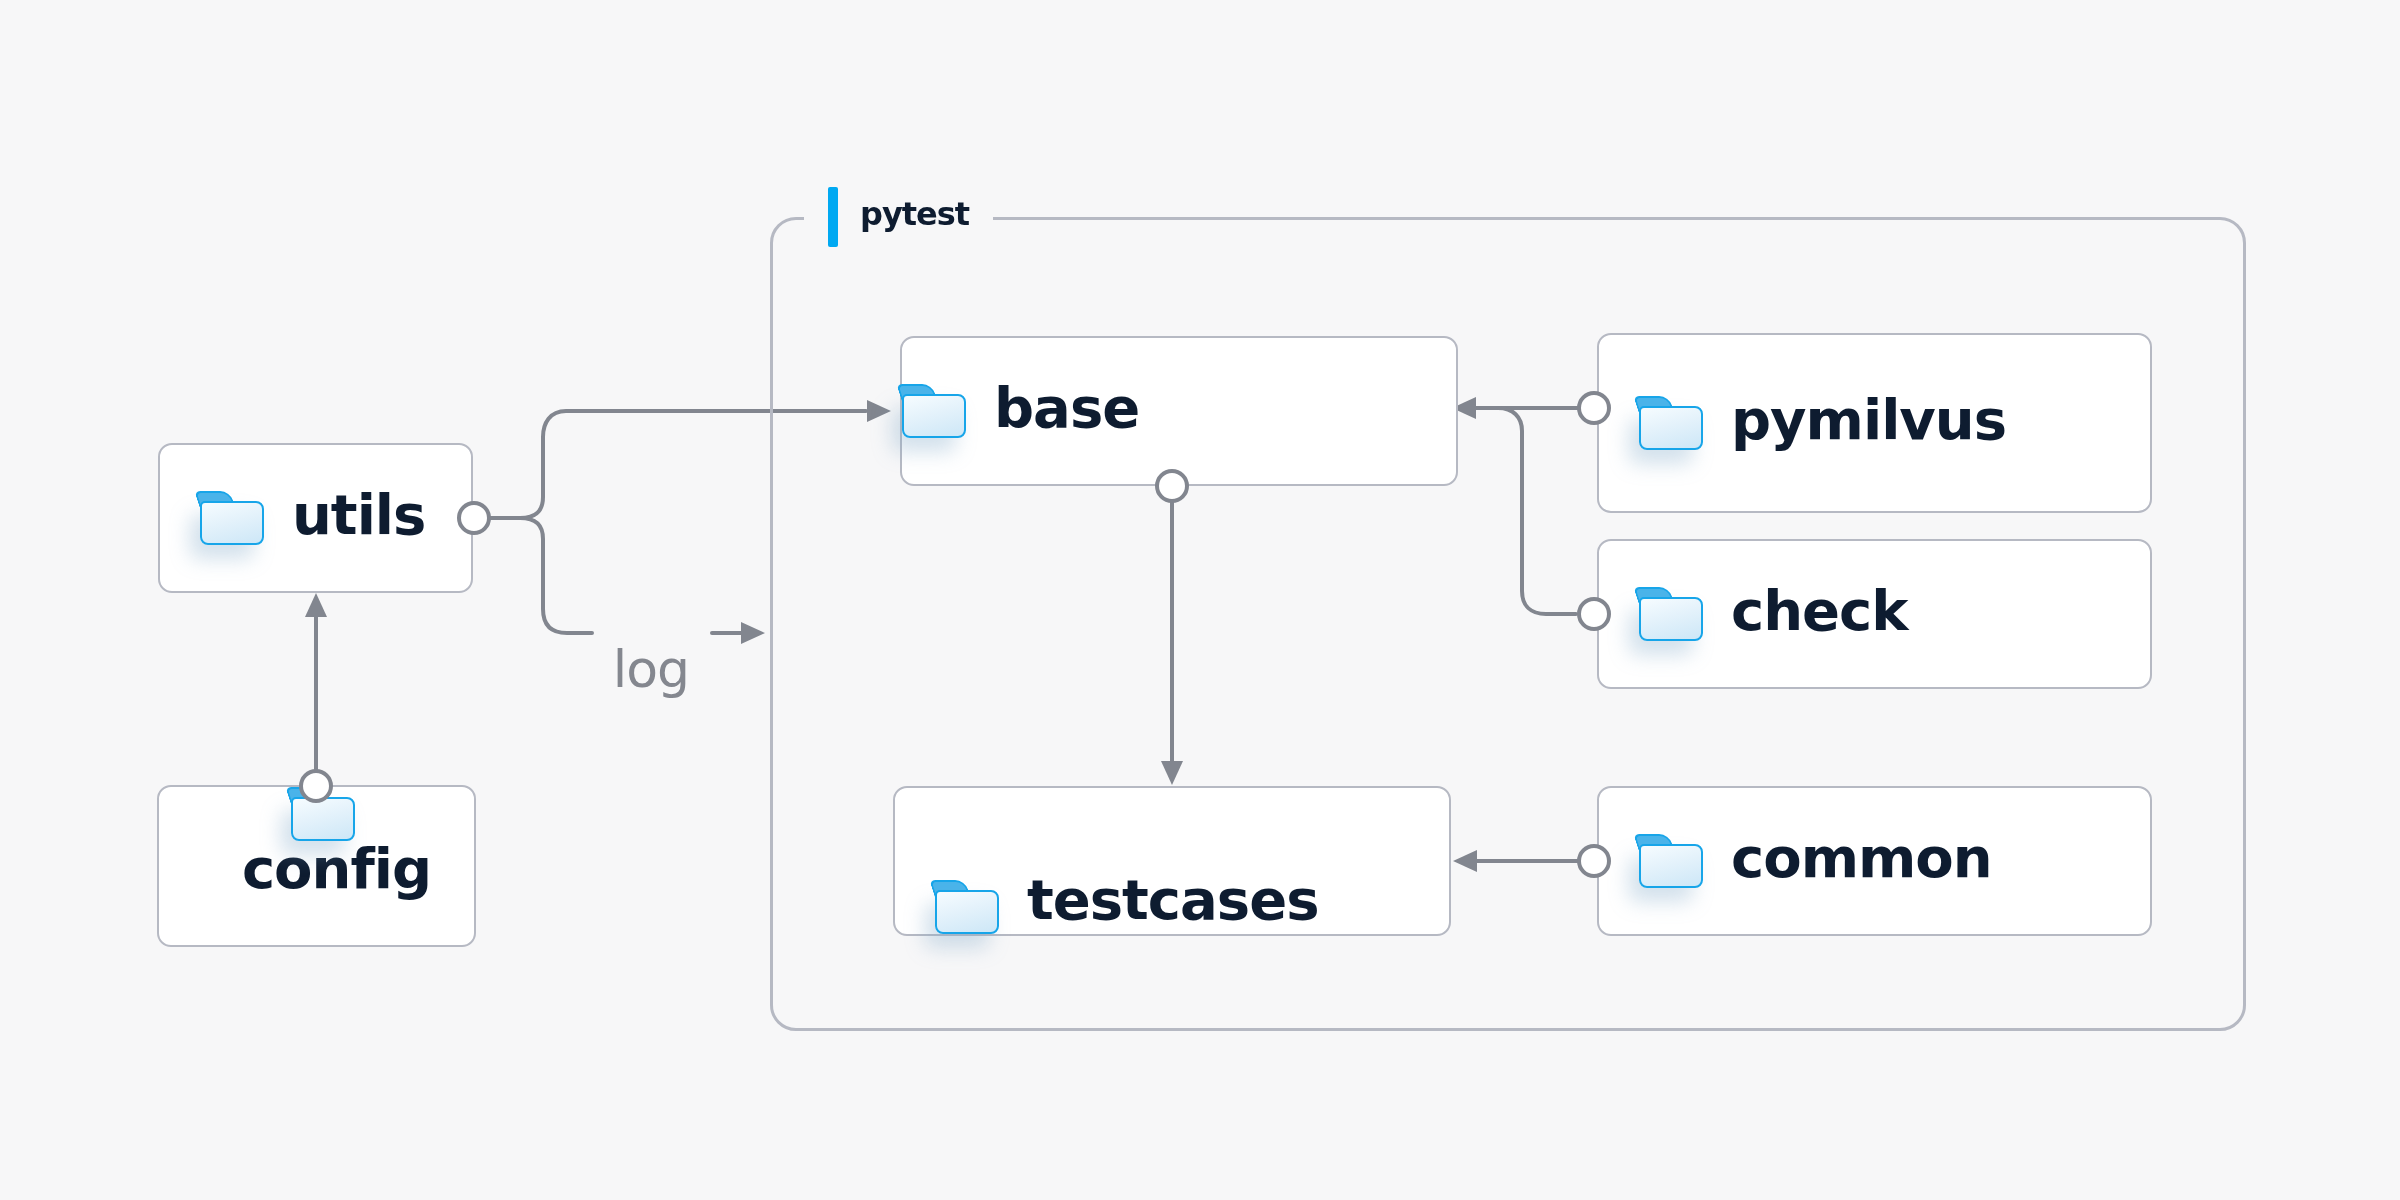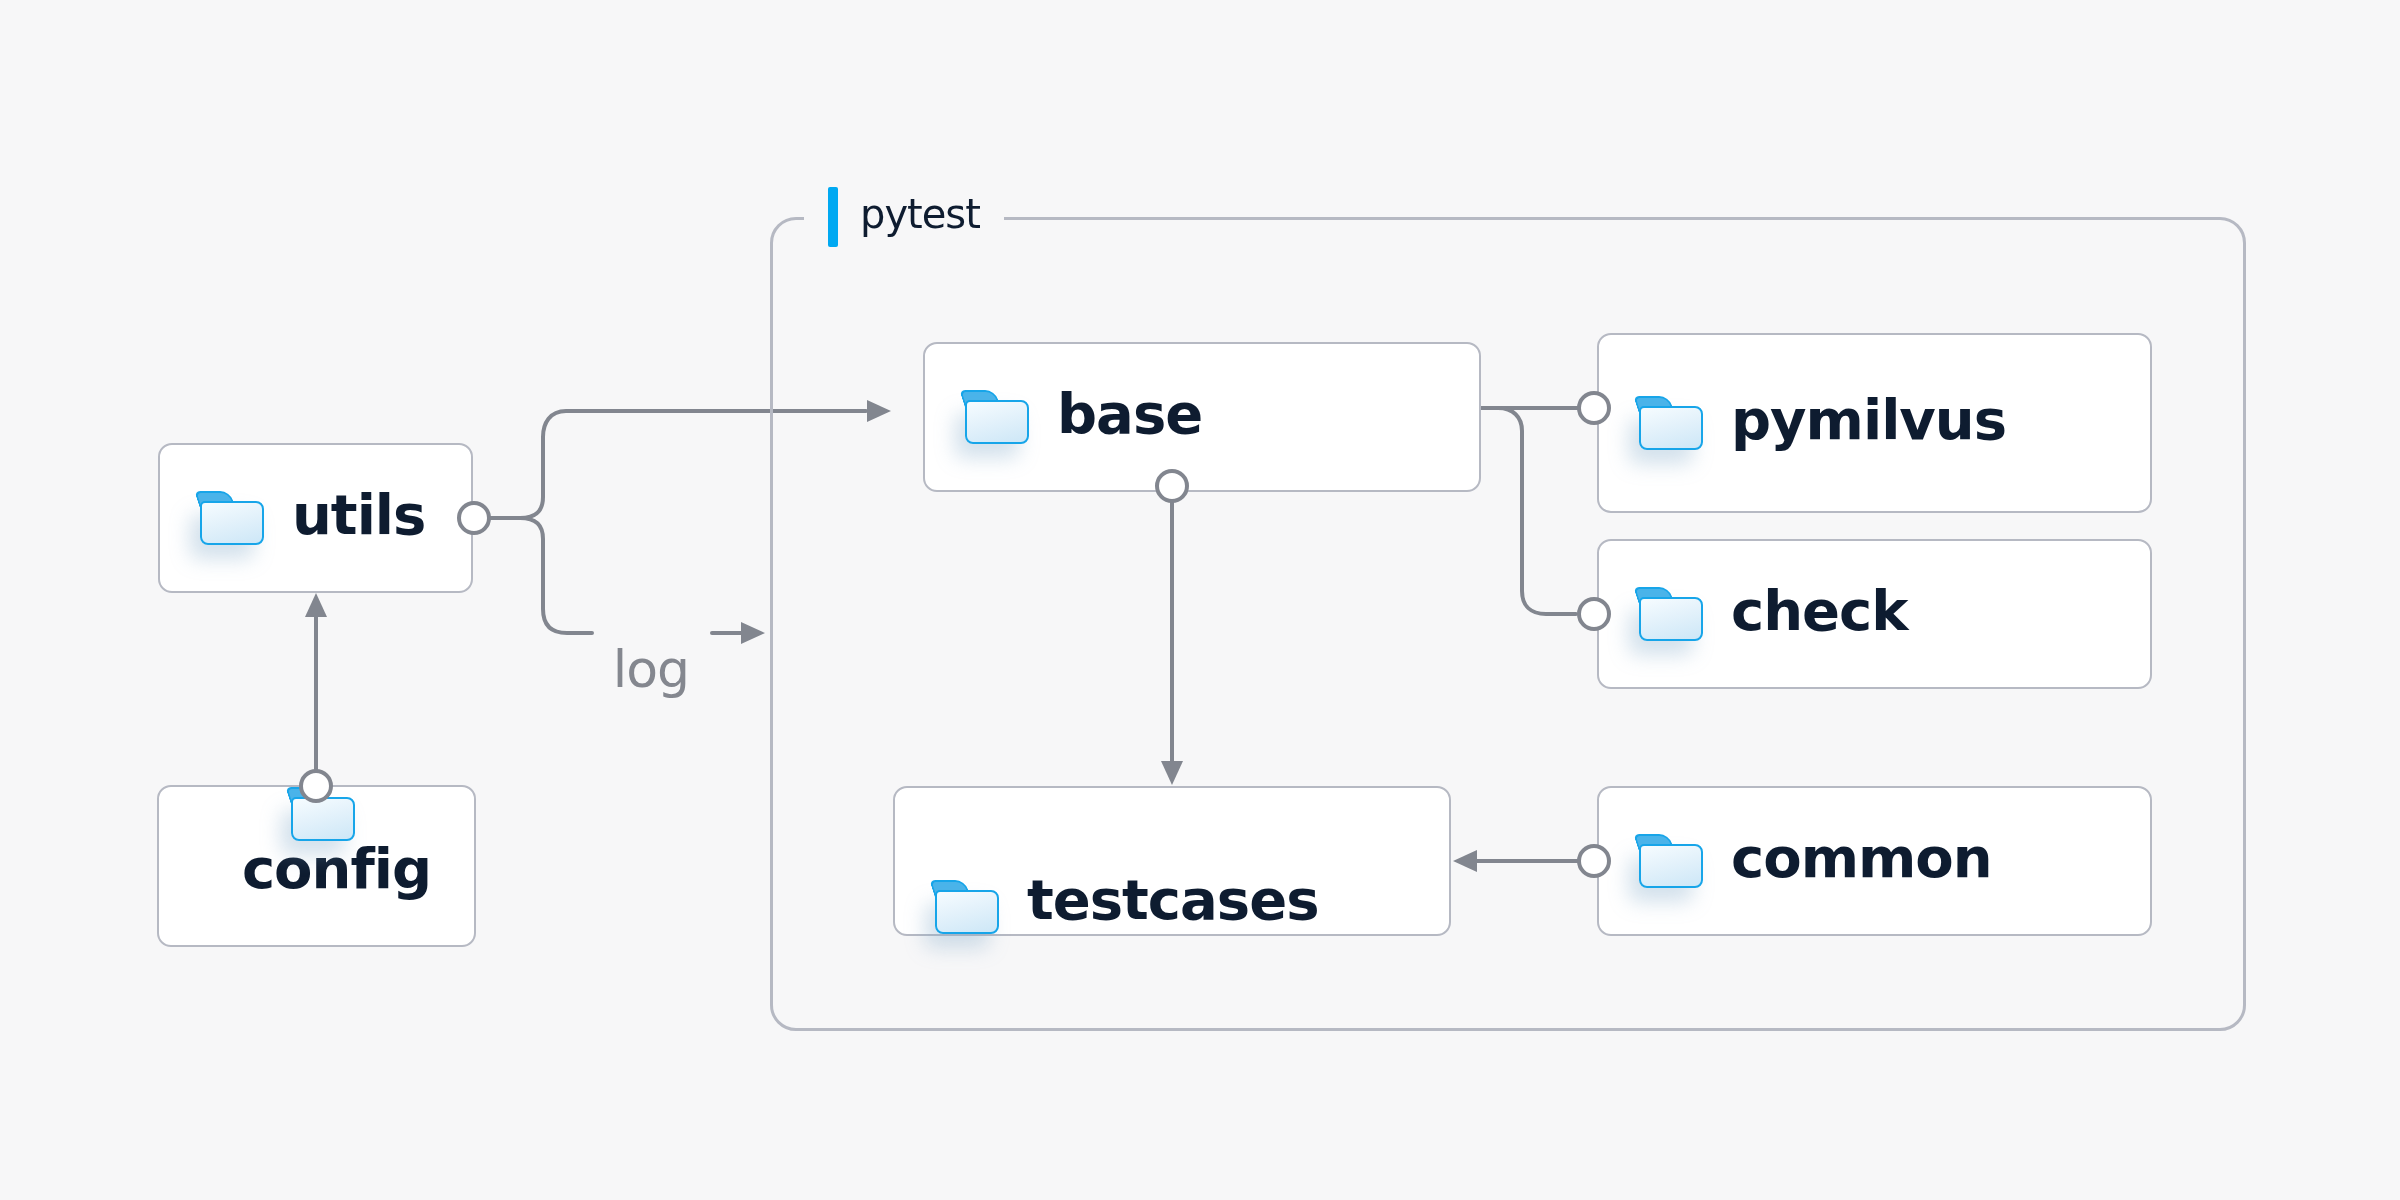--- a/index.html
+++ b/index.html
@@ -21,37 +21,37 @@
     border:3px solid #b6b9c3;border-radius:26px;
     background:transparent;z-index:2;box-sizing:border-box;
   }
   .group-label{
     position:absolute;left:804px;top:181px;height:72px;z-index:3;
     display:flex;align-items:center;gap:22px;
     background:#f7f7f8;padding:0 24px 0 24px;
   }
   .group-label .bar{width:10px;height:60px;background:#00a9f2;border-radius:2px;}
   .group-label .txt{
-    font-size:40px;font-weight:normal;color:#0e1c30;letter-spacing:-1px;line-height:1;
+    font-size:32px;font-weight:bold;color:#0e1c30;letter-spacing:-1px;line-height:1;
     padding-bottom:6px;
   }
 
   
   .node{
     position:absolute;z-index:3;box-sizing:border-box;
     background:#ffffff;border:2.5px solid #b6b9c3;border-radius:14px;
     display:flex;align-items:center;
   }
   .node .label{
     font-size:56px;font-weight:bold;color:#0e1c30;letter-spacing:-1px;line-height:1;
     padding-bottom:6px;
   }
   .node-utils   {left:158px; top:443px; width:315px;height:150px;padding-left:40px;}
   .node-config  {left:157px; top:785px; width:319px;height:162px;padding-left:40px;flex-direction:column;}
-  .node-base    {left:923px; top:336px; width:558px;height:150px;padding-left:40px;margin-top:6px;}
+  .node-base    {left:900px; top:336px; width:558px;height:150px;}
   .node-testcases{left:893px;top:786px; width:558px;height:150px;padding-left:40px;align-items:flex-end;}
   .node-pymilvus{left:1597px;top:333px; width:555px;height:180px;padding-left:40px;}
   .node-check   {left:1597px;top:539px; width:555px;height:150px;padding-left:40px;}
   .node-common  {left:1597px;top:786px; width:555px;height:150px;padding-left:40px;}
 
   
   .folder{position:relative;width:64px;height:54px;flex:none;margin-right:28px;}
   .folder .tab{
     position:absolute;left:0;top:0;width:36px;height:18px;
     background:#4ab4ea;border:2.5px solid #17a5e9;border-bottom:none;

